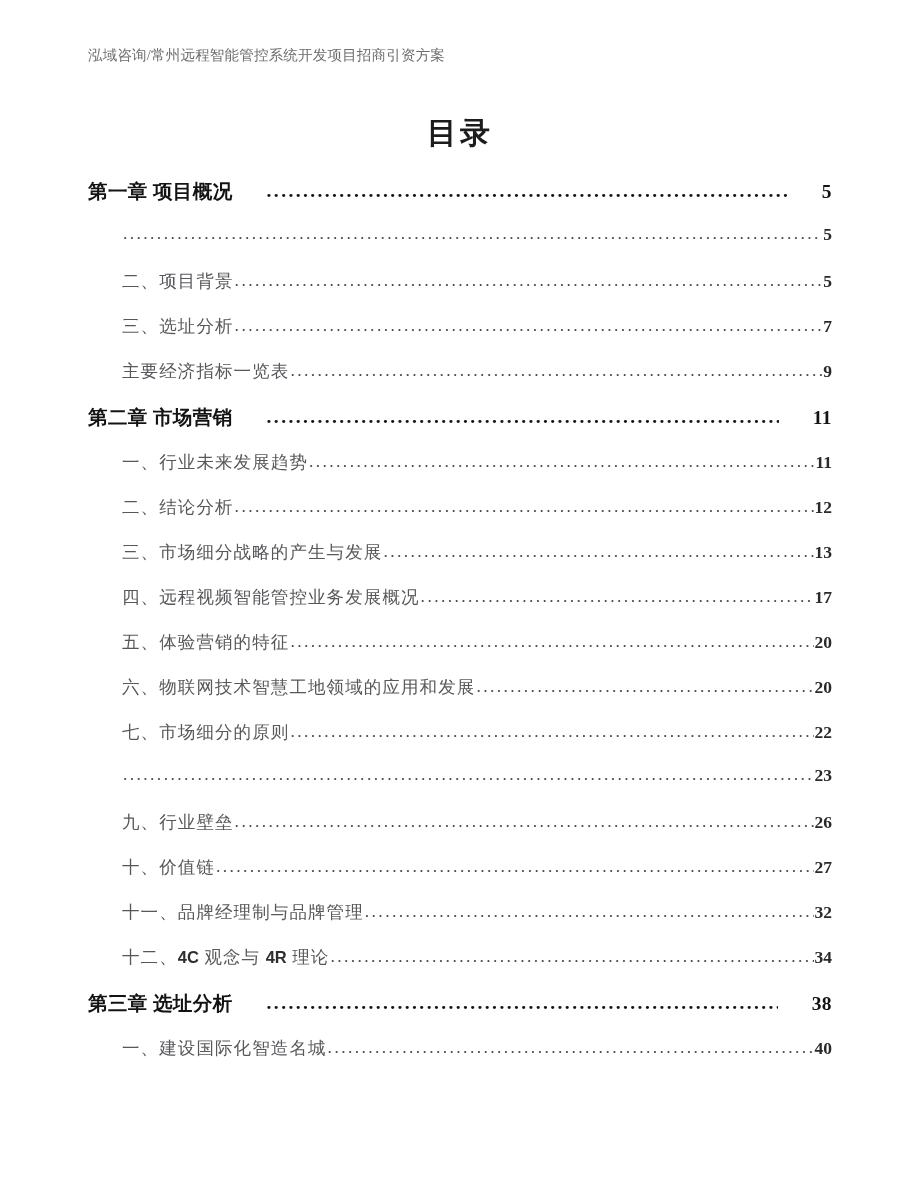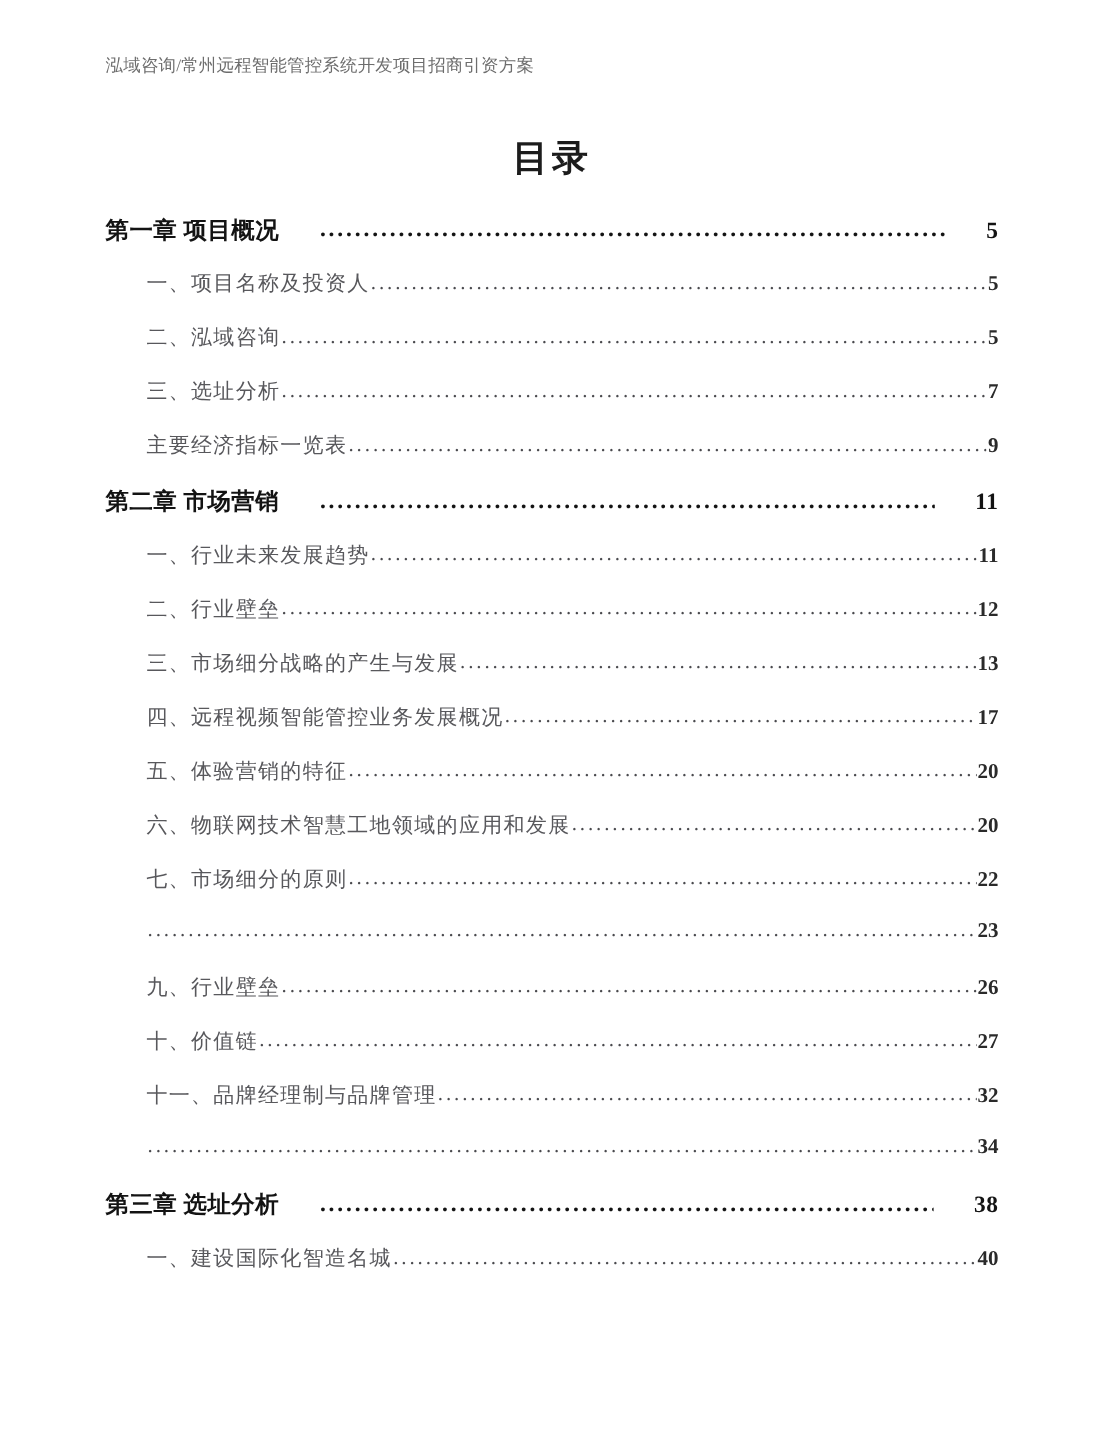--- a/index.html
+++ b/index.html
@@ -155,26 +155,25 @@
 
   <div class="toc-title">目录</div>
 
   <div class="toc-list">
       <div class="toc-row level-1">
         <span class="toc-text">第一章 项目概况</span>
         <span class="leader"></span>
         <span class="toc-page">5</span>
       </div>
       <div class="toc-row level-2">
-        <span class="toc-text">一、项目名称及投资人</span>
         <span class="leader"></span>
         <span class="toc-page">5</span>
       </div>
       <div class="toc-row level-2">
-        <span class="toc-text">二、泓域咨询</span>
+        <span class="toc-text">二、项目背景</span>
         <span class="leader"></span>
         <span class="toc-page">5</span>
       </div>
       <div class="toc-row level-2">
         <span class="toc-text">三、选址分析</span>
         <span class="leader"></span>
         <span class="toc-page">7</span>
       </div>
       <div class="toc-row level-2">
         <span class="toc-text">主要经济指标一览表</span>
@@ -185,21 +184,21 @@
         <span class="toc-text">第二章 市场营销</span>
         <span class="leader"></span>
         <span class="toc-page">11</span>
       </div>
       <div class="toc-row level-2">
         <span class="toc-text">一、行业未来发展趋势</span>
         <span class="leader"></span>
         <span class="toc-page">11</span>
       </div>
       <div class="toc-row level-2">
-        <span class="toc-text">二、行业壁垒</span>
+        <span class="toc-text">二、结论分析</span>
         <span class="leader"></span>
         <span class="toc-page">12</span>
       </div>
       <div class="toc-row level-2">
         <span class="toc-text">三、市场细分战略的产生与发展</span>
         <span class="leader"></span>
         <span class="toc-page">13</span>
       </div>
       <div class="toc-row level-2">
         <span class="toc-text">四、远程视频智能管控业务发展概况</span>
@@ -234,20 +233,21 @@
         <span class="toc-text">十、价值链</span>
         <span class="leader"></span>
         <span class="toc-page">27</span>
       </div>
       <div class="toc-row level-2">
         <span class="toc-text">十一、品牌经理制与品牌管理</span>
         <span class="leader"></span>
         <span class="toc-page">32</span>
       </div>
       <div class="toc-row level-2">
+        <span class="toc-text">十二、<span class="latin">4C</span> 观念与 <span class="latin">4R</span> 理论</span>
         <span class="leader"></span>
         <span class="toc-page">34</span>
       </div>
       <div class="toc-row level-1">
         <span class="toc-text">第三章 选址分析</span>
         <span class="leader"></span>
         <span class="toc-page">38</span>
       </div>
       <div class="toc-row level-2">
         <span class="toc-text">一、建设国际化智造名城</span>

